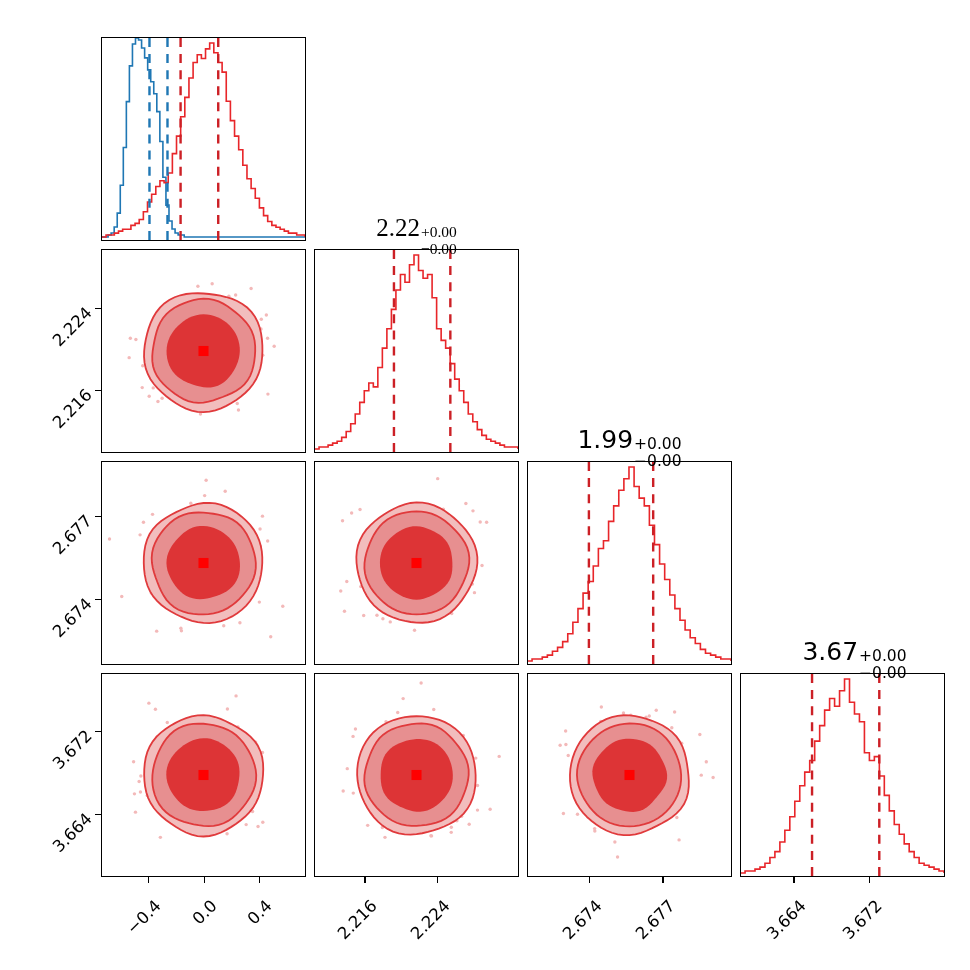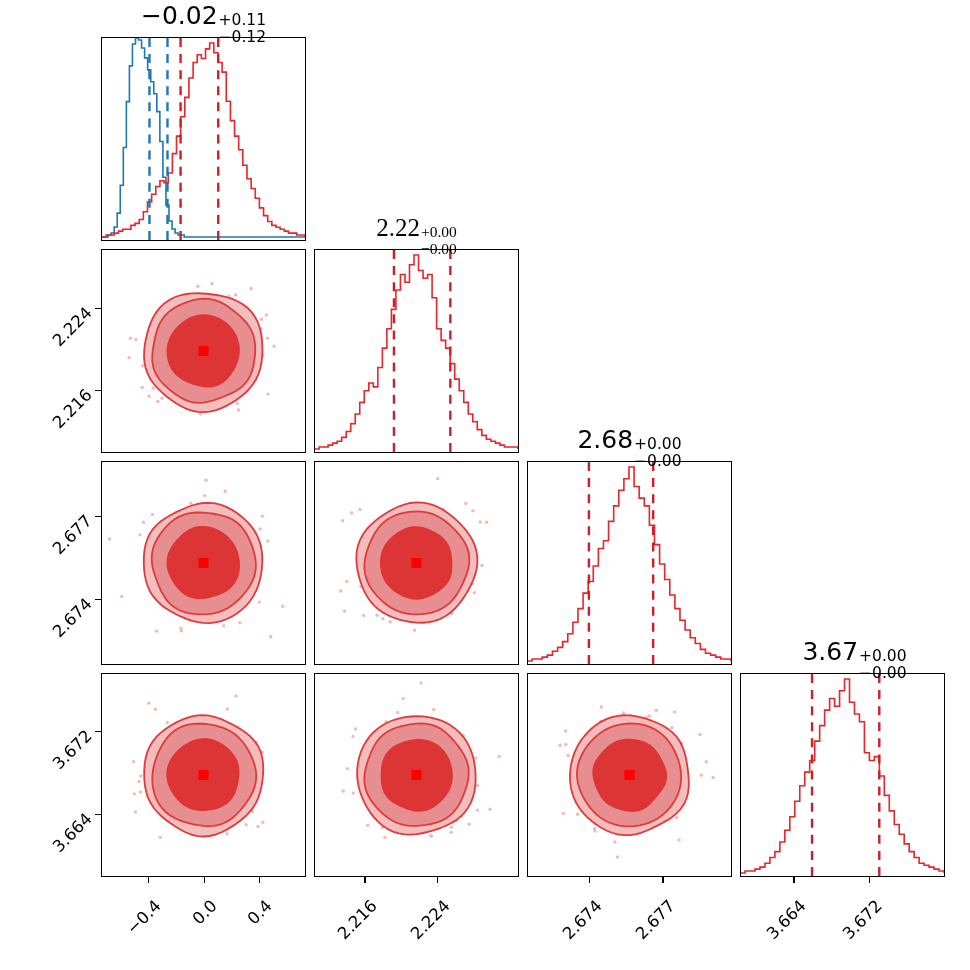--- a/index.html
+++ b/index.html
@@ -80,24 +80,20 @@
     <div class="panel" style="left: 101px; top: 37px; width: 205px; height: 204px;">
       <svg viewBox="0 0 202 201" preserveAspectRatio="none">
         <path d="M 0 197.98 L 0.00 197.98 L 0.00 197.98 L 3.03 197.98 L 3.03 197.98 L 6.06 197.98 L 6.06 196.01 L 9.09 196.01 L 9.09 194.03 L 12.12 194.03 L 12.12 188.09 L 15.15 188.09 L 15.15 174.23 L 18.18 174.23 L 18.18 146.51 L 21.21 146.51 L 21.21 108.89 L 24.24 108.89 L 24.24 63.36 L 27.27 63.36 L 27.27 27.72 L 30.30 27.72 L 30.30 5.94 L 33.33 5.94 L 33.33 0.00 L 36.36 0.00 L 36.36 1.98 L 39.39 1.98 L 39.39 9.90 L 42.42 9.90 L 42.42 19.80 L 45.45 19.80 L 45.45 31.68 L 48.48 31.68 L 48.48 43.56 L 51.51 43.56 L 51.51 55.44 L 54.54 55.44 L 54.54 73.25 L 57.57 73.25 L 57.57 102.95 L 60.60 102.95 L 60.60 138.59 L 63.63 138.59 L 63.63 166.31 L 66.66 166.31 L 66.66 182.15 L 69.69 182.15 L 69.69 190.07 L 72.72 190.07 L 72.72 194.03 L 75.75 194.03 L 75.75 196.01 L 78.78 196.01 L 78.78 196.01 L 81.81 196.01 L 81.81 197.98 L 84.84 197.98 L 84.84 197.98 L 202 197.98" fill="none" stroke="#1f77b4" stroke-width="1.6"></path>
         <path d="M 0 197.98 L 4.04 197.98 L 4.04 196.06 L 8.16 196.06 L 8.16 196.06 L 12.29 196.06 L 12.29 194.13 L 16.41 194.13 L 16.41 192.20 L 20.54 192.20 L 20.54 190.27 L 24.66 190.27 L 24.66 190.27 L 28.78 190.27 L 28.78 186.41 L 32.91 186.41 L 32.91 184.48 L 37.03 184.48 L 37.03 180.62 L 41.16 180.62 L 41.16 172.90 L 45.28 172.90 L 45.28 163.25 L 49.41 163.25 L 49.41 155.53 L 53.53 155.53 L 53.53 147.82 L 57.65 147.82 L 57.65 142.03 L 61.78 142.03 L 61.78 143.96 L 65.90 143.96 L 65.90 134.31 L 70.03 134.31 L 70.03 115.01 L 74.15 115.01 L 74.15 97.65 L 78.28 97.65 L 78.28 78.35 L 82.40 78.35 L 82.40 59.05 L 86.52 59.05 L 86.52 39.76 L 90.65 39.76 L 90.65 24.32 L 94.77 24.32 L 94.77 16.60 L 98.90 16.60 L 98.90 20.46 L 103.02 20.46 L 103.02 10.81 L 107.14 10.81 L 107.14 5.03 L 111.27 5.03 L 111.27 14.67 L 115.39 14.67 L 115.39 24.32 L 119.52 24.32 L 119.52 33.97 L 123.64 33.97 L 123.64 62.91 L 127.77 62.91 L 127.77 82.21 L 131.89 82.21 L 131.89 97.65 L 136.01 97.65 L 136.01 111.15 L 140.14 111.15 L 140.14 126.59 L 144.26 126.59 L 144.26 140.10 L 148.39 140.10 L 148.39 149.75 L 152.51 149.75 L 152.51 159.39 L 156.63 159.39 L 156.63 169.04 L 160.76 169.04 L 160.76 176.76 L 164.88 176.76 L 164.88 182.55 L 169.01 182.55 L 169.01 186.41 L 173.13 186.41 L 173.13 188.34 L 177.25 188.34 L 177.25 190.27 L 181.38 190.27 L 181.38 192.20 L 185.50 192.20 L 185.50 194.13 L 189.63 194.13 L 189.63 194.13 L 193.75 194.13 L 193.75 196.06 L 197.88 196.06 L 197.88 196.06 L 202.00 196.06 L 202.00 197.98 L 202 197.98" fill="none" stroke="#e8262a" stroke-width="1.6"></path>
         <line x1="47.24" x2="47.24" y1="0" y2="201" stroke="#1f77b4" stroke-width="2.4" stroke-dasharray="9,7"></line>
         <line x1="65.16" x2="65.16" y1="0" y2="201" stroke="#1f77b4" stroke-width="2.4" stroke-dasharray="9,7"></line>
         <line x1="78.19" x2="78.19" y1="0" y2="201" stroke="#cc2026" stroke-width="2.4" stroke-dasharray="9,7"></line>
         <line x1="115.66" x2="115.66" y1="0" y2="201" stroke="#cc2026" stroke-width="2.4" stroke-dasharray="9,7"></line>
       </svg>
     </div>
-    <div class="panel-title" style="left: 101px; top: 3px; width: 205px;"><span>−0.02</span><span class="frac">
-        <span>+0.11</span>
-        <span>−0.12</span>
-      </span></div>
     <div class="panel" style="left: 101px; top: 249px; width: 205px; height: 204px;">
       <svg viewBox="0 0 202 201" preserveAspectRatio="none">
         <g>
           <circle cx="46.97" cy="145.55" r="1.7" fill="#f3b9b9"></circle>
           <circle cx="135.78" cy="159.22" r="1.7" fill="#f3b9b9"></circle>
           <circle cx="164.76" cy="87.85" r="1.7" fill="#f3b9b9"></circle>
           <circle cx="50.95" cy="137.23" r="1.7" fill="#f3b9b9"></circle>
           <circle cx="55.67" cy="150.70" r="1.7" fill="#f3b9b9"></circle>
           <circle cx="109.62" cy="33.60" r="1.7" fill="#f3b9b9"></circle>
           <circle cx="148.37" cy="38.37" r="1.7" fill="#f3b9b9"></circle>
@@ -203,21 +199,21 @@
         <rect x="96.00" y="95.50" width="10" height="10" fill="#ff0000"></rect>
       </svg>
     </div>
     <div class="panel" style="left: 527px; top: 461px; width: 205px; height: 204px;">
       <svg viewBox="0 0 202 201" preserveAspectRatio="none">
         <path d="M 0 197.98 L 4.04 197.98 L 4.04 196.06 L 9.12 196.06 L 9.12 196.06 L 14.19 196.06 L 14.19 194.13 L 19.27 194.13 L 19.27 192.20 L 24.34 192.20 L 24.34 188.34 L 29.42 188.34 L 29.42 184.48 L 34.50 184.48 L 34.50 178.69 L 39.57 178.69 L 39.57 170.97 L 44.65 170.97 L 44.65 159.39 L 49.72 159.39 L 49.72 145.89 L 54.80 145.89 L 54.80 130.45 L 59.87 130.45 L 59.87 118.87 L 64.95 118.87 L 64.95 103.43 L 70.03 103.43 L 70.03 86.07 L 75.10 86.07 L 75.10 78.35 L 80.18 78.35 L 80.18 59.05 L 85.25 59.05 L 85.25 43.62 L 90.33 43.62 L 90.33 28.18 L 95.41 28.18 L 95.41 16.60 L 100.48 16.60 L 100.48 5.03 L 105.56 5.03 L 105.56 24.32 L 110.63 24.32 L 110.63 35.90 L 115.71 35.90 L 115.71 43.62 L 120.79 43.62 L 120.79 62.91 L 125.86 62.91 L 125.86 82.21 L 130.94 82.21 L 130.94 101.50 L 136.01 101.50 L 136.01 116.94 L 141.09 116.94 L 141.09 132.38 L 146.17 132.38 L 146.17 145.89 L 151.24 145.89 L 151.24 157.46 L 156.32 157.46 L 156.32 167.11 L 161.39 167.11 L 161.39 174.83 L 166.47 174.83 L 166.47 180.62 L 171.54 180.62 L 171.54 186.41 L 176.62 186.41 L 176.62 190.27 L 181.70 190.27 L 181.70 192.20 L 186.77 192.20 L 186.77 194.13 L 191.85 194.13 L 191.85 196.06 L 196.92 196.06 L 196.92 196.06 L 202.00 196.06 L 202.00 197.98 L 202 197.98" fill="none" stroke="#e8262a" stroke-width="1.6"></path>
         <line x1="60.60" x2="60.60" y1="0" y2="201" stroke="#cc2026" stroke-width="2.4" stroke-dasharray="9,7"></line>
         <line x1="124.57" x2="124.57" y1="0" y2="201" stroke="#cc2026" stroke-width="2.4" stroke-dasharray="9,7"></line>
       </svg>
     </div>
-    <div class="panel-title" style="left: 527px; top: 427px; width: 205px;"><span>2.68</span><span class="frac">
+    <div class="panel-title" style="left: 527px; top: 427px; width: 205px;"><span>1.99</span><span class="frac">
         <span>+0.00</span>
         <span>−0.00</span>
       </span></div>
     <div class="panel" style="left: 101px; top: 673px; width: 205px; height: 204px;">
       <svg viewBox="0 0 202 201" preserveAspectRatio="none">
         <g>
           <circle cx="159.67" cy="78.05" r="1.7" fill="#f3b9b9"></circle>
           <circle cx="38.68" cy="101.49" r="1.7" fill="#f3b9b9"></circle>
           <circle cx="133.40" cy="21.80" r="1.7" fill="#f3b9b9"></circle>
           <circle cx="153.94" cy="70.32" r="1.7" fill="#f3b9b9"></circle>

